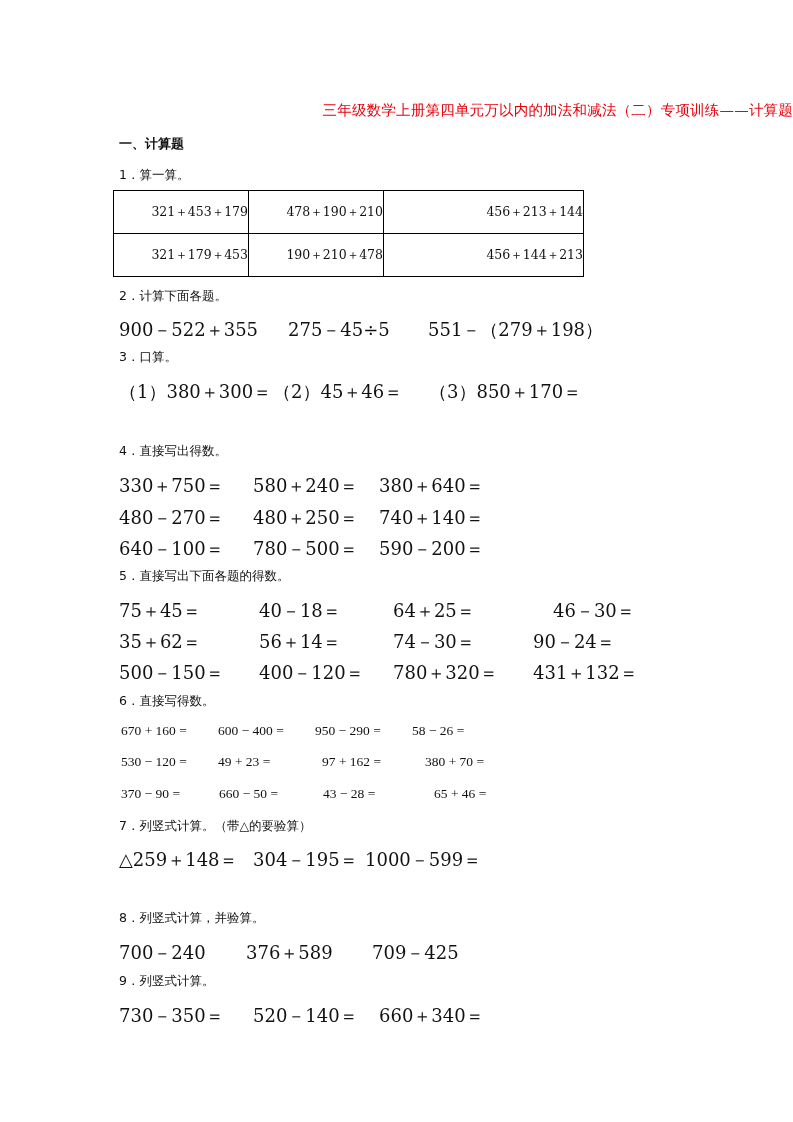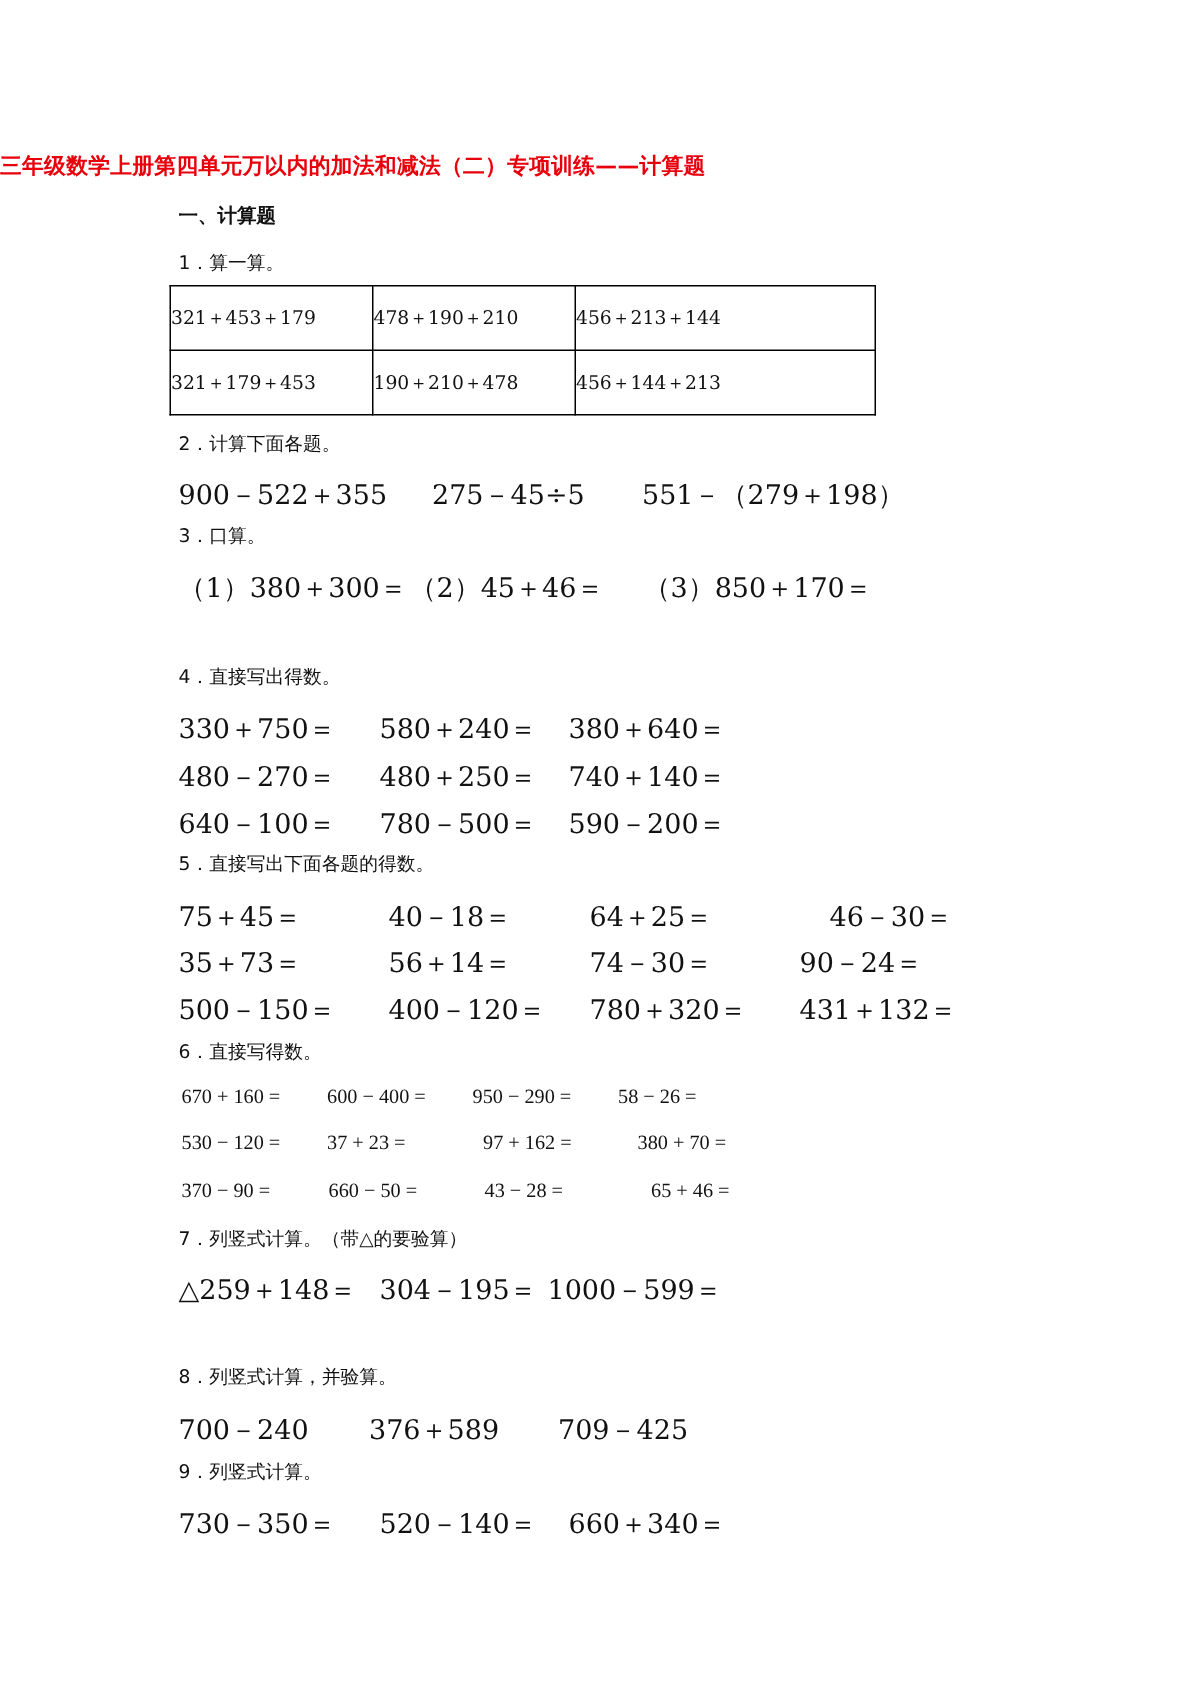--- a/index.html
+++ b/index.html
@@ -4,21 +4,21 @@
   <style>
     html, body { margin: 0; padding: 0; background: #ffffff; }
     body {
       width: 793px; height: 1122px; position: relative; overflow: hidden;
       font-family: "DejaVu Serif", "Liberation Serif", serif;
       color: #111;
     }
     .page { position: absolute; left: 0; top: 0; width: 793px; height: 1122px; }
     .title {
       position: absolute; left: 0; width: 793px; top: 101px;
-      text-align: left; color: #e8000b; font-weight: bold;
+      text-align: right; color: #e8000b; font-weight: normal;
       font-family: "DejaVu Sans", "Liberation Sans", sans-serif;
       font-size: 14.5px; letter-spacing: 0.2px;
     }
     .section-head {
       position: absolute; left: 119px; top: 135px;
       font-weight: bold; font-size: 13px;
       font-family: "DejaVu Sans", "Liberation Sans", sans-serif;
     }
     .qhead {
       position: absolute; left: 119px; font-size: 12.5px;
@@ -28,21 +28,21 @@
     .item {
       position: absolute; font-size: 18px; white-space: nowrap;
       font-family: "DejaVu Serif", "Liberation Serif", serif;
     }
     .item.tnr { font-family: "Liberation Serif", "DejaVu Serif", serif; font-size: 13.5px; text-align: right; }
     table.calc {
       position: absolute; left: 113px; top: 190px;
       border-collapse: collapse; width: 471px;
     }
     table.calc td {
-      border: 1px solid #000; height: 42px; text-align: left;
+      border: 1px solid #000; height: 42px; text-align: right;
       font-size: 12.5px; font-family: "DejaVu Serif", "Liberation Serif", serif;
       padding: 0;
     }
   </style>
 </head>
 <body>
 
 <div class="page">
 
   <div class="title">三年级数学上册第四单元万以内的加法和减法（二）专项训练——计算题</div>
@@ -96,42 +96,42 @@
   </div>
 
   <div class="qhead" style="top:568px">5．直接写出下面各题的得数。</div>
   <div class="row" style="top:599px">
     <span class="item" style="left:119px">75＋45＝</span>
     <span class="item" style="left:259px">40－18＝</span>
     <span class="item" style="left:393px">64＋25＝</span>
     <span class="item" style="left:553px">46－30＝</span>
   </div>
   <div class="row" style="top:630px">
-    <span class="item" style="left:119px">35＋73＝</span>
+    <span class="item" style="left:119px">35＋62＝</span>
     <span class="item" style="left:259px">56＋14＝</span>
     <span class="item" style="left:393px">74－30＝</span>
     <span class="item" style="left:533px">90－24＝</span>
   </div>
   <div class="row" style="top:661px">
     <span class="item" style="left:119px">500－150＝</span>
     <span class="item" style="left:259px">400－120＝</span>
     <span class="item" style="left:393px">780＋320＝</span>
     <span class="item" style="left:533px">431＋132＝</span>
   </div>
 
   <div class="qhead" style="top:693px">6．直接写得数。</div>
   <div class="row" style="top:723px">
     <span class="item tnr" style="left:121px">670 + 160 =</span>
     <span class="item tnr" style="left:218px">600 − 400 =</span>
     <span class="item tnr" style="left:315px">950 − 290 =</span>
     <span class="item tnr" style="left:412px">58 − 26 =</span>
   </div>
   <div class="row" style="top:754px">
     <span class="item tnr" style="left:121px">530 − 120 =</span>
-    <span class="item tnr" style="left:218px">37 + 23 =</span>
+    <span class="item tnr" style="left:218px">49 + 23 =</span>
     <span class="item tnr" style="left:322px">97 + 162 =</span>
     <span class="item tnr" style="left:425px">380 + 70 =</span>
   </div>
   <div class="row" style="top:786px">
     <span class="item tnr" style="left:121px">370 − 90 =</span>
     <span class="item tnr" style="left:219px">660 − 50 =</span>
     <span class="item tnr" style="left:323px">43 − 28 =</span>
     <span class="item tnr" style="left:434px">65 + 46 =</span>
   </div>
 

